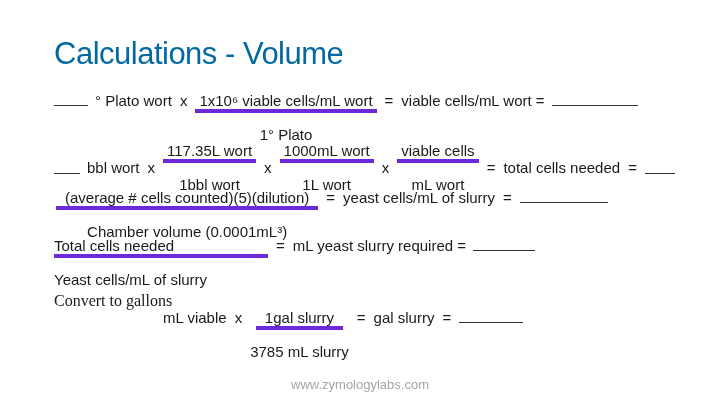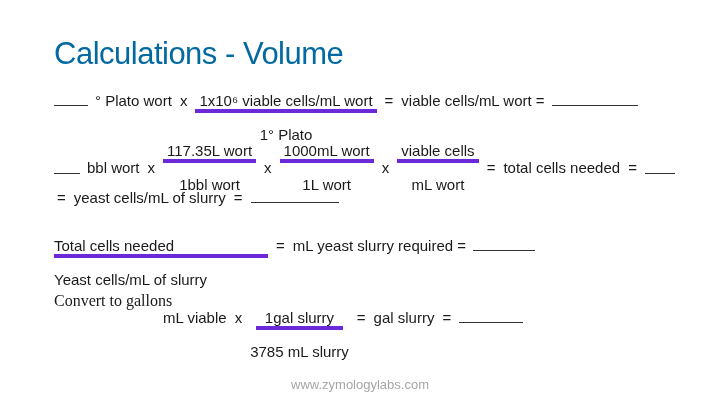--- a/index.html
+++ b/index.html
@@ -80,20 +80,24 @@
       <span class="num">viable cells</span>
       <span class="den">mL wort</span>
     </span>
     <span class="op">=</span>
     <span>total cells needed</span>
     <span class="op">=</span>
     <span class="blank w30"></span>
   </div>
 
   <div class="row" style="left:56px;top:191px;">
+    <span class="frac pad-wide">
+      <span class="num">(average # cells counted)(5)(dilution)</span>
+      <span class="den">Chamber volume (0.0001mL³)</span>
+    </span>
     <span class="op">=</span>
     <span>yeast cells/mL of slurry</span>
     <span class="op">=</span>
     <span class="blank w88"></span>
   </div>
 
   <div class="row" style="left:54px;top:239px;">
     <span class="frac left">
       <span class="num">Total cells needed</span>
       <span class="den">Yeast cells/mL of slurry</span>

